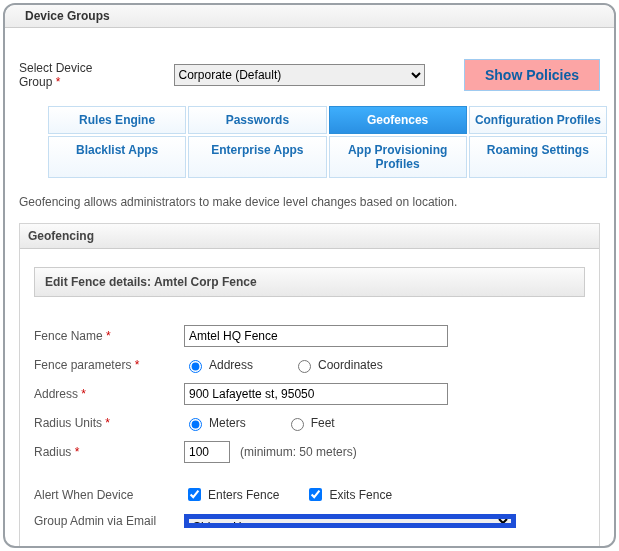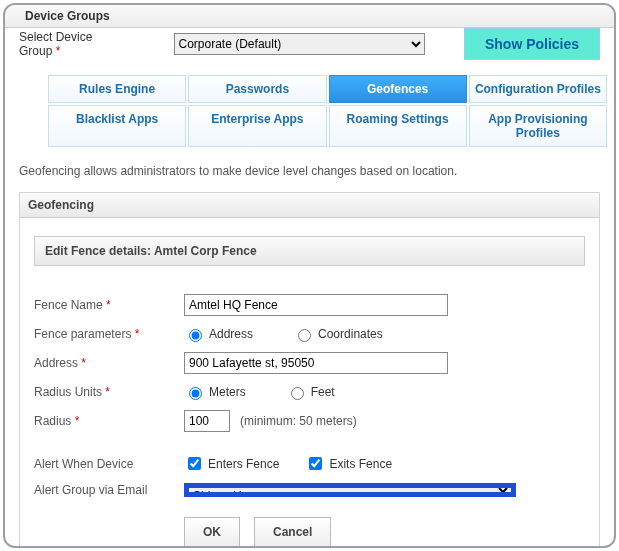--- a/index.html
+++ b/index.html
@@ -23,38 +23,38 @@
   .header {
     background: linear-gradient(#f9f9f9,#ececec);
     border-bottom: 1px solid #ccc;
     padding: 4px 20px;
     font-weight: bold;
     color: #333;
     border-top-left-radius: 10px;
     border-top-right-radius: 10px;
   }
   .selector-row {
-    padding: 0 14px 14px;
+    padding: 31px 14px 14px;
     display: flex;
     align-items: center;
     gap: 39px;
   }
   .selector-label { margin-right: 8px; }
   .req { color: #c00; }
   .group-select {
     width: 276px;
     height: 22px;
     font-size: 12px;
     border:1px solid #888;
   }
   .show-policies {
     margin-left: auto;
     width: 148px;
     height: 32px;
-    background: #5eead4;
+    background: #fca5a5;
     border:1px solid #9fcaf0;
     color:#0d5fa5;
     font-size:14px;
     font-weight:bold;
     cursor:pointer;
   }
   .tabs { padding: 0 6px; margin-left: 36px; }
   .tabrow { display:flex; }
   .tab {
     flex:1;
@@ -141,22 +141,22 @@
   <div class="tabs">
     <div class="tabrow">
       <div class="tab">Rules Engine</div>
       <div class="tab">Passwords</div>
       <div class="tab active">Geofences</div>
       <div class="tab">Configuration Profiles</div>
     </div>
     <div class="tabrow">
       <div class="tab">Blacklist Apps</div>
       <div class="tab">Enterprise Apps</div>
+      <div class="tab">App Provisioning Profiles</div>
       <div class="tab">Roaming Settings</div>
-      <div class="tab">App Provisioning Profiles</div>
     </div>
   </div>
 
   <div class="desc">Geofencing allows administrators to make device level changes based on location.</div>
 
   <div class="panel">
     <div class="panel-title">Geofencing</div>
     <div class="panel-body">
 
       <div class="edit-title">
@@ -215,21 +215,21 @@
               <span>Enters Fence</span>
             </label>
           <label class="check-item">
               <input type="checkbox" checked="" style="">
               <span>Exits Fence</span>
             </label>
         </div>
       </div>
 
       <div class="form-row">
-        <div class="form-lbl">Alert Group via Email</div>
+        <div class="form-lbl">Group Admin via Email</div>
         <select class="emailsel">
           <option>Sidney H</option>
         </select>
       </div>
 
       <div class="btns">
         <button class="btn">OK</button>
         <button class="btn">Cancel</button>
       </div>
 

